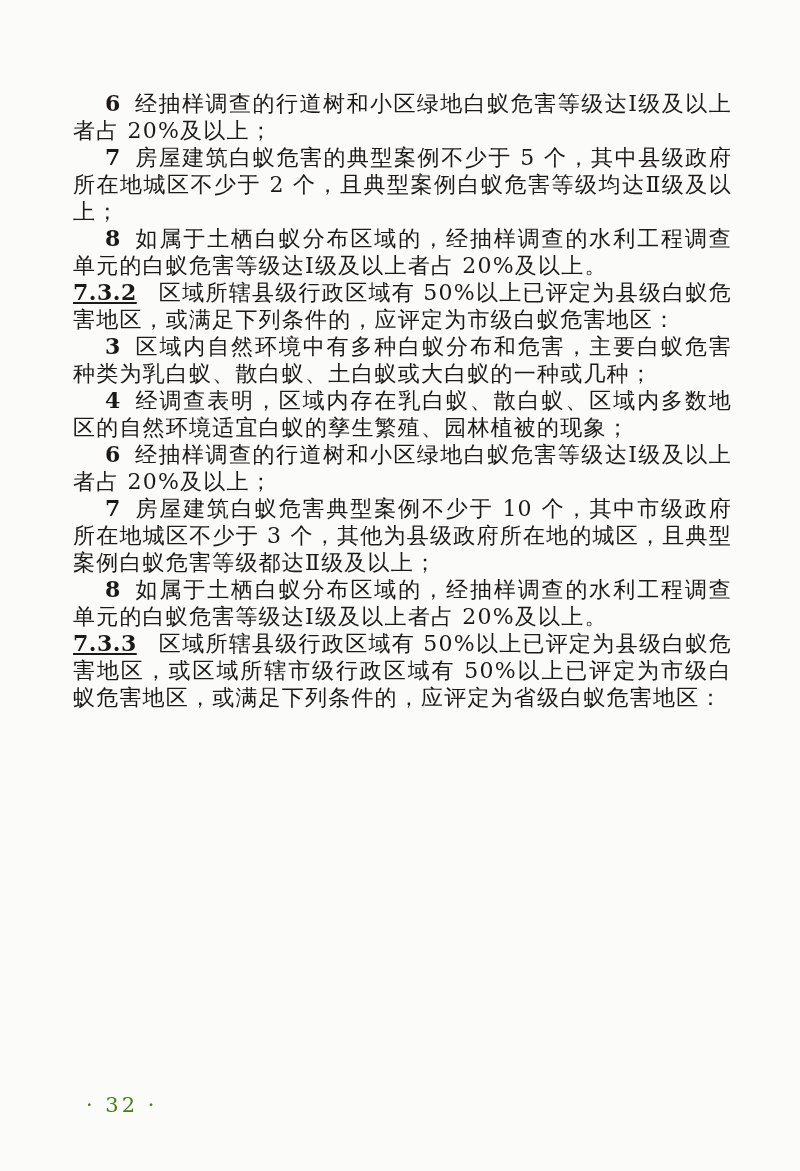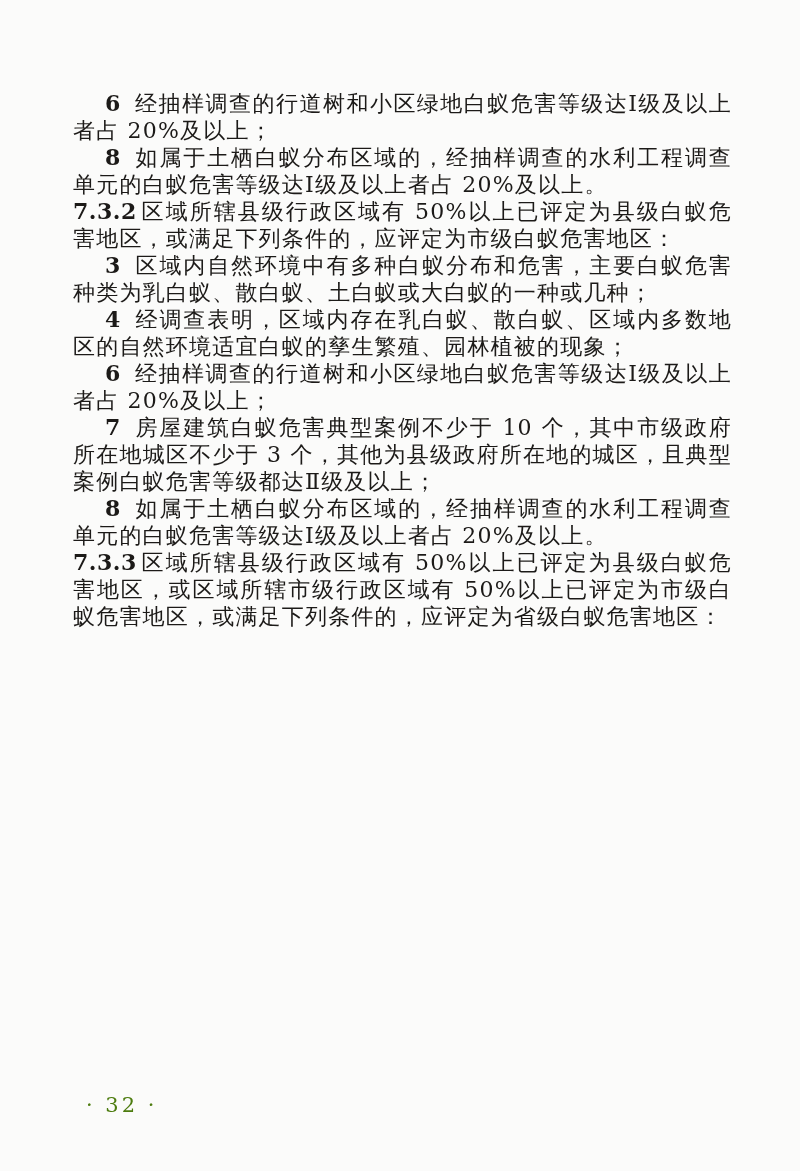--- a/index.html
+++ b/index.html
@@ -28,35 +28,36 @@
     text-align: justify;
     text-justify: inter-character;
   }
   .para.item { text-indent: 32px; }
   .para.clause { text-indent: 0; }
   .num {
     font-weight: bold;
     letter-spacing: 0.5px;
   }
   .para.item .num { margin-right: 14px; }
-  .para.clause .num { margin-right: 4px; }
+  .para.clause .num { margin-right: 22px; text-decoration: underline; }
   .folio {
     position: absolute;
     left: 86px; top: 1093px;
     font-size: 21px;
     letter-spacing: 3px;
     color: #4d7c0f;
   }
 </style>
 </head>
 <body>
 
 <div class="page">
   <div class="text-column" id="text-column">
       <p class="para item"><span class="num">6</span><span>经抽样调查的行道树和小区绿地白蚁危害等级达Ⅰ级及以上者占 20%及以上；</span></p>
+      <p class="para item"><span class="num">7</span><span>房屋建筑白蚁危害的典型案例不少于 5 个，其中县级政府所在地城区不少于 2 个，且典型案例白蚁危害等级均达Ⅱ级及以上；</span></p>
       <p class="para item"><span class="num">8</span><span>如属于土栖白蚁分布区域的，经抽样调查的水利工程调查单元的白蚁危害等级达Ⅰ级及以上者占 20%及以上。</span></p>
       <p class="para clause"><span class="num">7.3.2</span><span>区域所辖县级行政区域有 50%以上已评定为县级白蚁危害地区，或满足下列条件的，应评定为市级白蚁危害地区：</span></p>
       <p class="para item"><span class="num">3</span><span>区域内自然环境中有多种白蚁分布和危害，主要白蚁危害种类为乳白蚁、散白蚁、土白蚁或大白蚁的一种或几种；</span></p>
       <p class="para item"><span class="num">4</span><span>经调查表明，区域内存在乳白蚁、散白蚁、区域内多数地区的自然环境适宜白蚁的孳生繁殖、园林植被的现象；</span></p>
       <p class="para item"><span class="num">6</span><span>经抽样调查的行道树和小区绿地白蚁危害等级达Ⅰ级及以上者占 20%及以上；</span></p>
       <p class="para item"><span class="num">7</span><span>房屋建筑白蚁危害典型案例不少于 10 个，其中市级政府所在地城区不少于 3 个，其他为县级政府所在地的城区，且典型案例白蚁危害等级都达Ⅱ级及以上；</span></p>
       <p class="para item"><span class="num">8</span><span>如属于土栖白蚁分布区域的，经抽样调查的水利工程调查单元的白蚁危害等级达Ⅰ级及以上者占 20%及以上。</span></p>
       <p class="para clause"><span class="num">7.3.3</span><span>区域所辖县级行政区域有 50%以上已评定为县级白蚁危害地区，或区域所辖市级行政区域有 50%以上已评定为市级白蚁危害地区，或满足下列条件的，应评定为省级白蚁危害地区：</span></p>
     </div>
   <div class="folio">· 32 ·</div>

